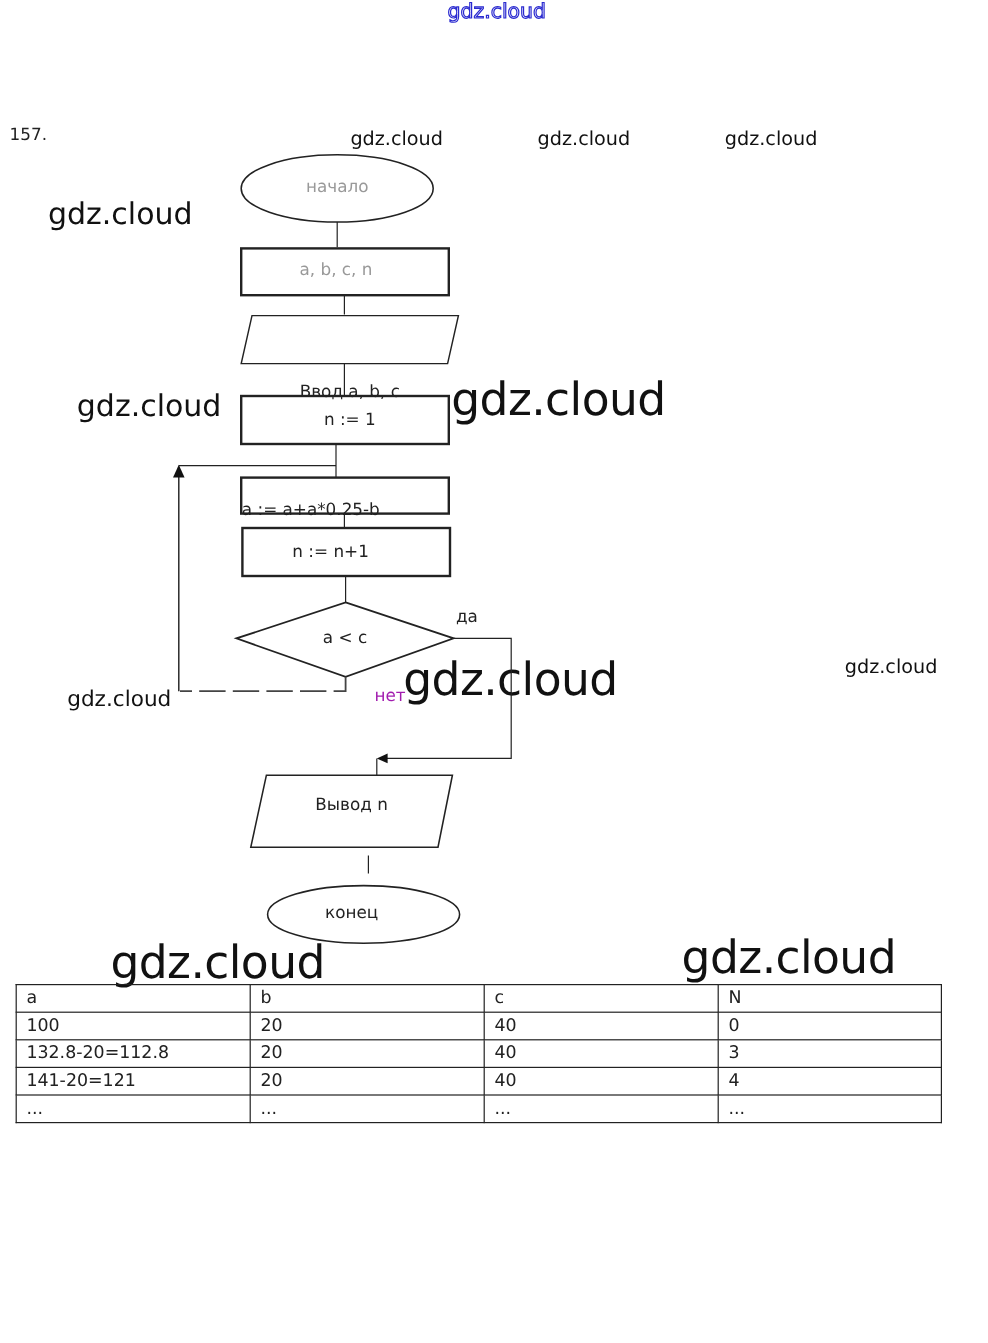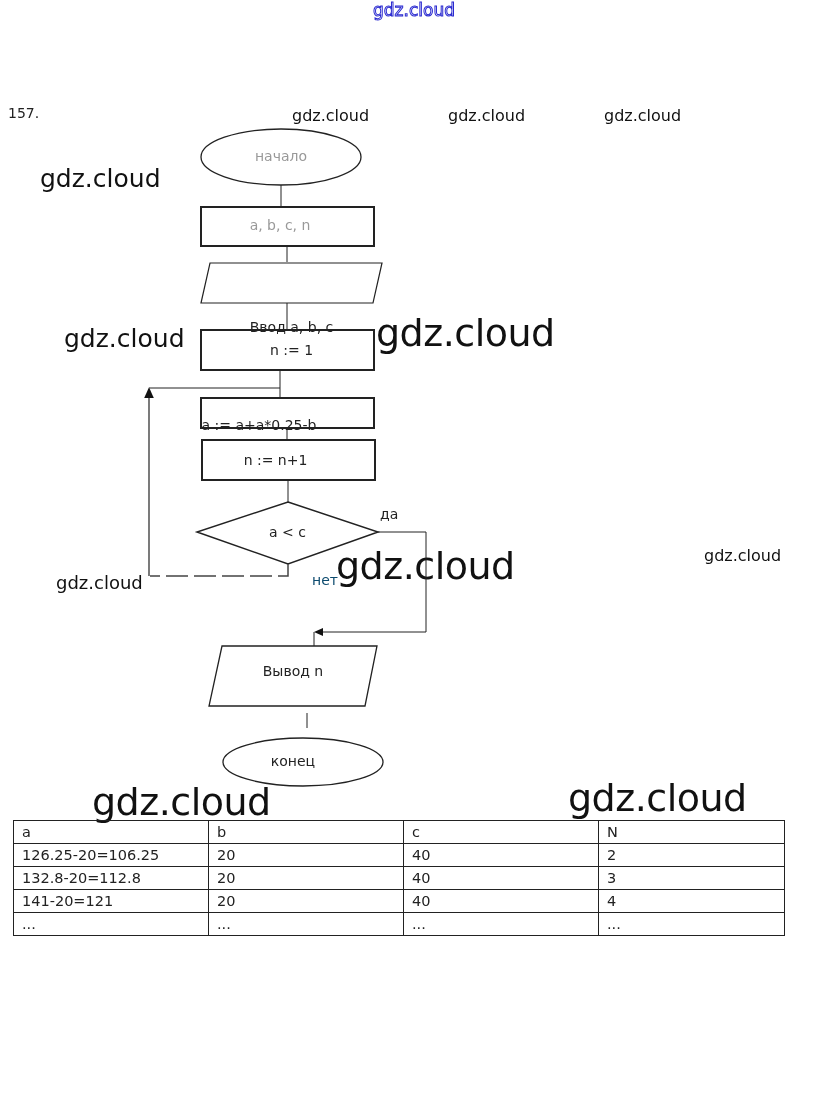--- a/index.html
+++ b/index.html
@@ -67,37 +67,37 @@
 </svg>
 
 <div class="node-label" style="left:201px;top:148px;width:160px;color:#999;">начало</div>
 <div class="node-label" style="left:201px;top:217px;width:158px;color:#999;">a, b, c, n</div>
 <div class="node-label" style="left:201px;top:275px;width:181px;margin-top:44px;">Ввод a, b, c</div>
 <div class="node-label" style="left:201px;top:342px;width:181px;">n := 1</div>
 <div class="node-label" style="left:187px;top:405px;width:144px;margin-top:12px;">a := a+a*0.25-b</div>
 <div class="node-label" style="left:202px;top:452px;width:147px;">n := n+1</div>
 <div class="node-label" style="left:197px;top:524px;width:181px;">a &lt; c</div>
 <div class="node-label" style="left:380px;top:506px;">да</div>
-<div class="node-label" style="left:312px;top:572px;color:#0c4a6e;">нет</div>
+<div class="node-label" style="left:312px;top:572px;color:#a21caf;">нет</div>
 <div class="node-label" style="left:209px;top:663px;width:168px;">Вывод n</div>
 <div class="node-label" style="left:223px;top:753px;width:140px;">конец</div>
 
 <table class="trace">
   <tbody>
       <tr>
     <td class="c0">a</td>
     <td class="c1">b</td>
     <td class="c2">c</td>
     <td>N</td>
   </tr>
   <tr>
-    <td>126.25-20=106.25</td>
+    <td>100</td>
     <td>20</td>
     <td>40</td>
-    <td>2</td>
+    <td>0</td>
   </tr>
   <tr>
     <td>132.8-20=112.8</td>
     <td>20</td>
     <td>40</td>
     <td>3</td>
   </tr>
   <tr>
     <td>141-20=121</td>
     <td>20</td>

